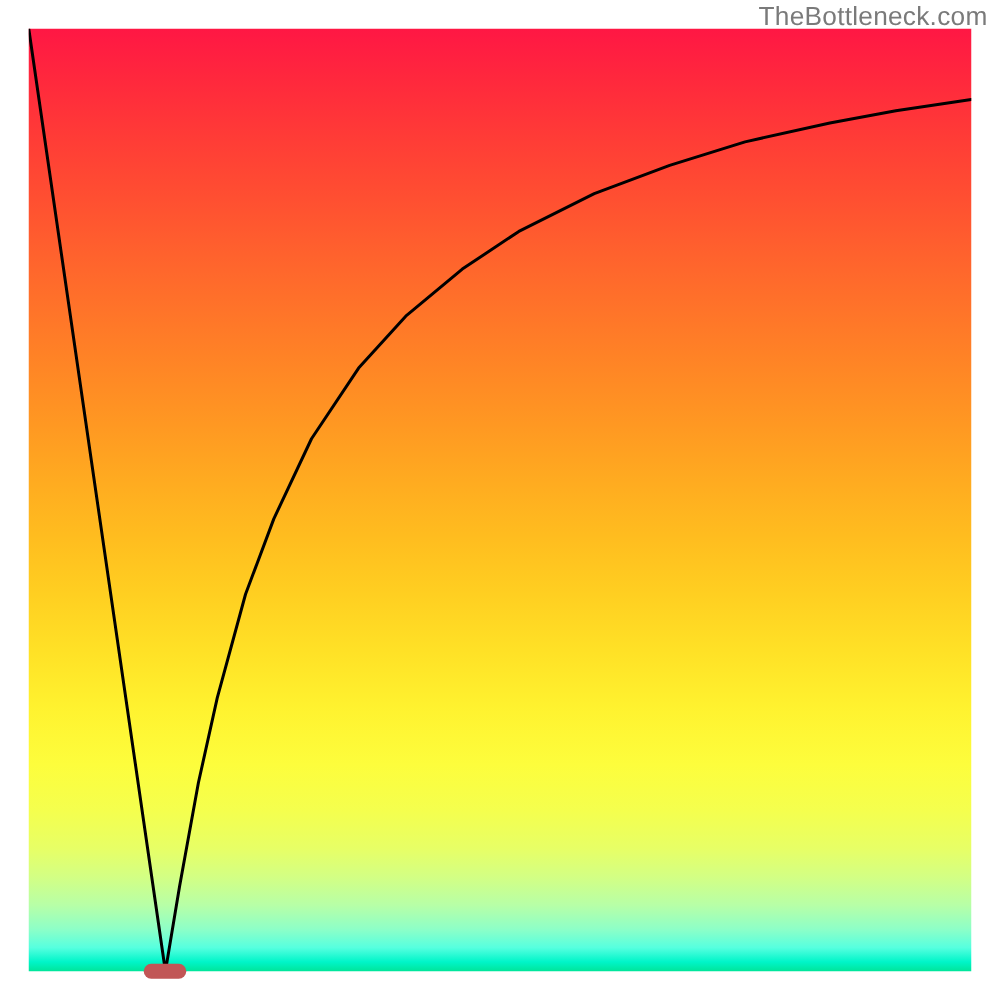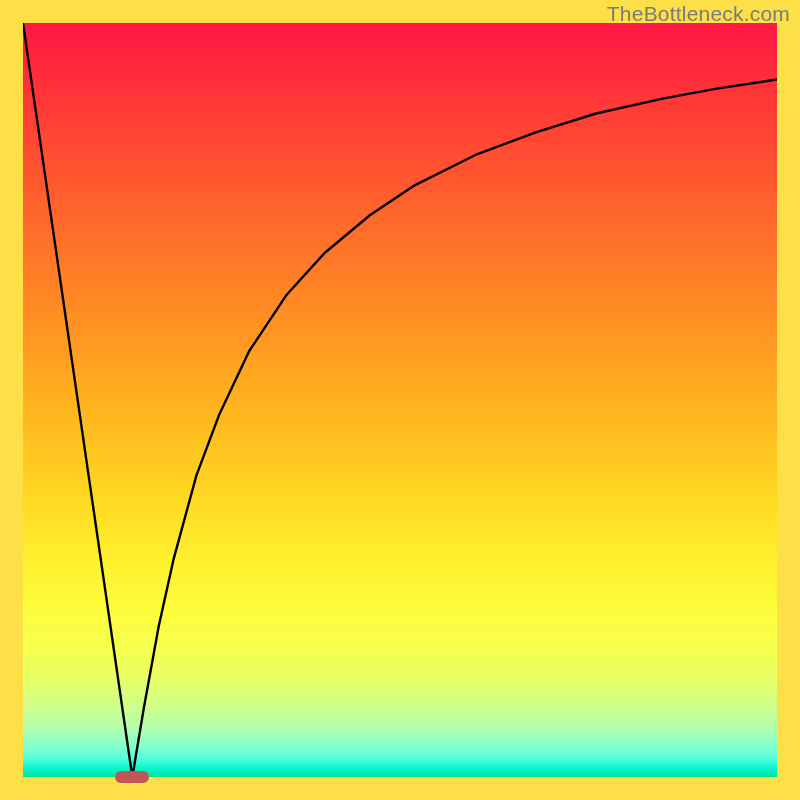--- a/index.html
+++ b/index.html
@@ -8,21 +8,21 @@
     width: 800px;
     height: 800px;
     overflow: hidden;
     background: #000;
     font-family: Arial, Helvetica, sans-serif;
   }
   .frame {
     position: relative;
     width: 800px;
     height: 800px;
-    background: #fde047;
+    background: #ffffff;
   }
   .plot {
     position: absolute;
     left: 23px;
     top: 23px;
     width: 754px;
     height: 754px;
     background: linear-gradient(to bottom,
       #ff1744 0%,
       #ff2a3c 6%,

